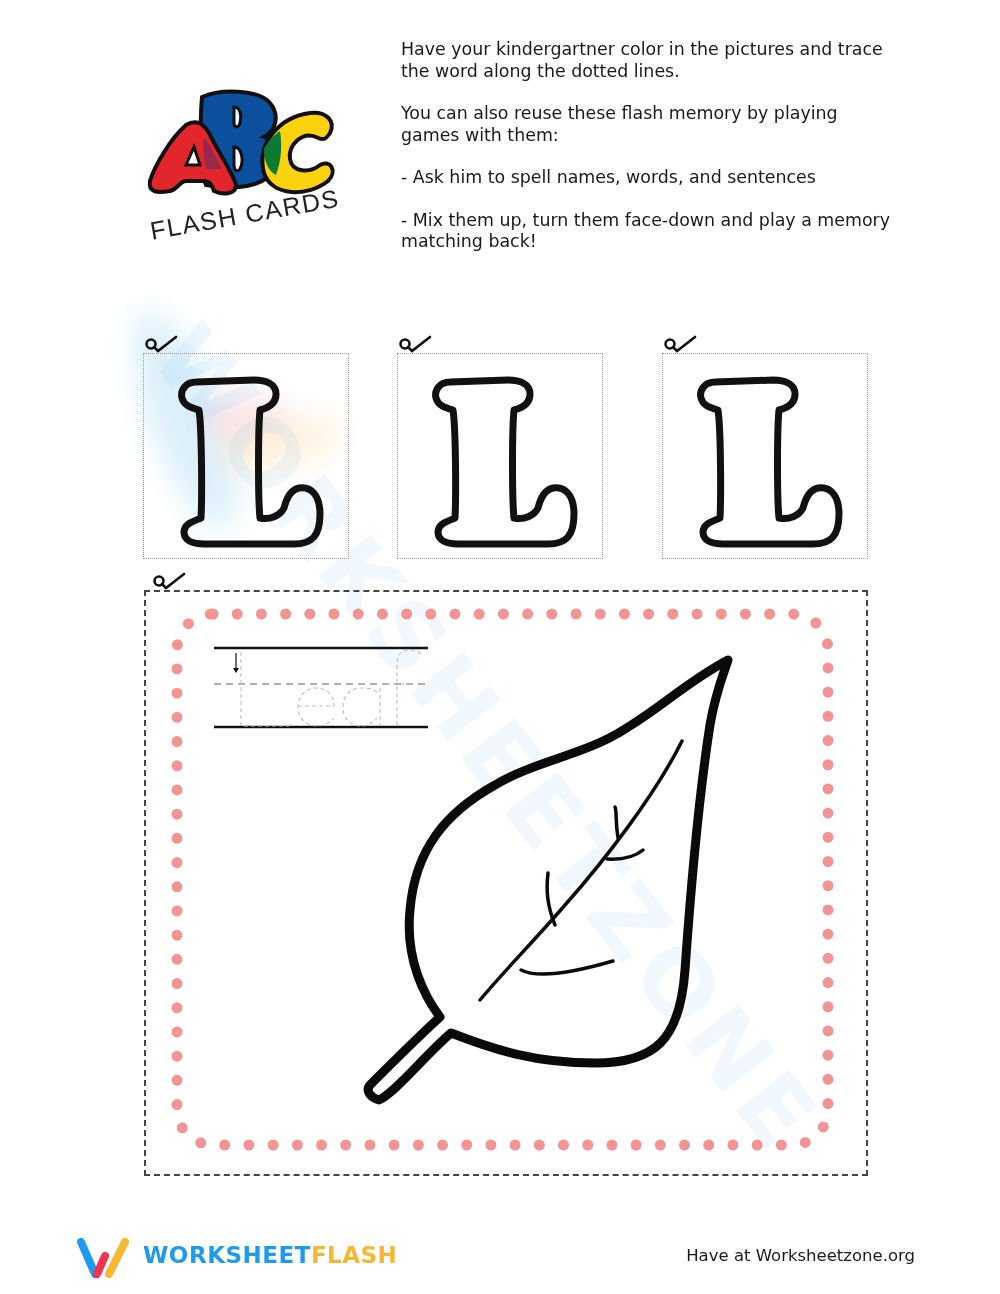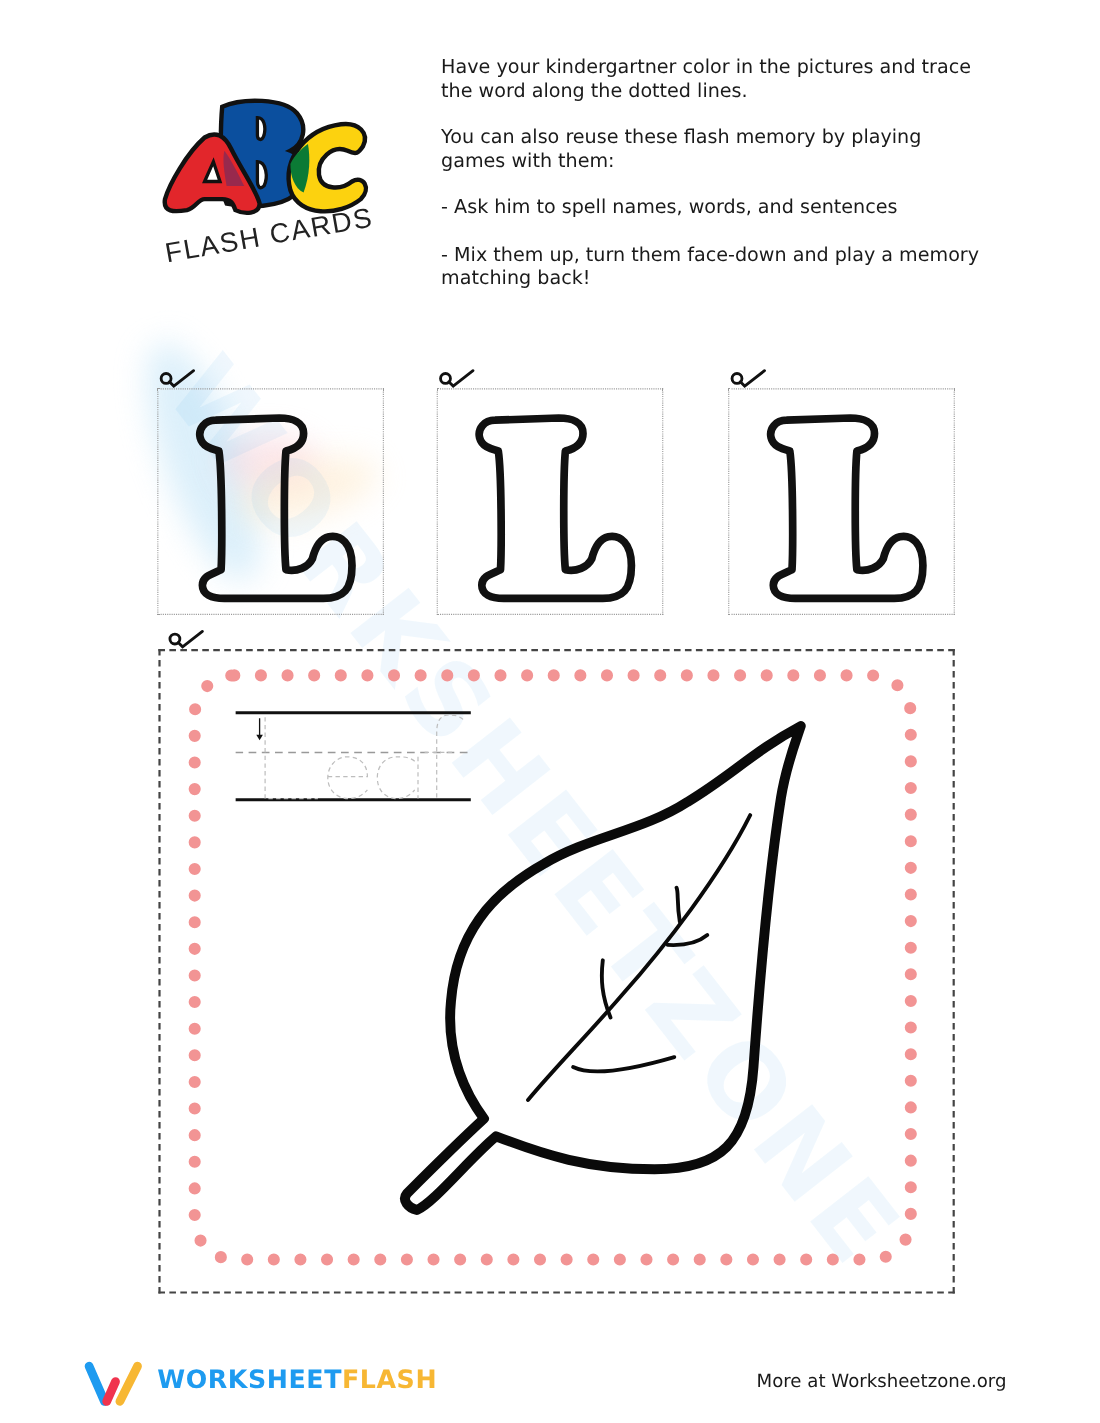--- a/index.html
+++ b/index.html
@@ -21,21 +21,21 @@
     
     .logo { position: absolute; left: 140px; top: 85px; width: 215px; height: 170px; }
     .logo-caption {
       position: absolute; left: 148px; top: 202px;
       font-family: "Liberation Sans", sans-serif; font-size: 25px; letter-spacing: 1.5px;
       color: #222; transform: rotate(-10deg); transform-origin: left top; white-space: nowrap;
     }
 
     
     .instructions { position: absolute; left: 401px; top: 39px; width: 500px; font-family: "DejaVu Sans", sans-serif; font-size: 17.4px; line-height: 21.5px; color: #1a1a1a; }
-    .instructions p { margin-bottom: 21px; margin-top: 12px; }
+    .instructions p { margin-bottom: 21px; }
 
     
     .cut-icon { position: absolute; width: 34px; height: 20px; }
 
     
     .letter-card { position: absolute; width: 206px; height: 206px; border: 1px dotted #9a9a9a; background: transparent; }
     .letter-card svg { position: absolute; left: 0; top: 0; }
 
     
     .word-card { position: absolute; left: 144px; top: 590px; width: 724px; height: 586px; border: 2px dashed #444; }
@@ -156,13 +156,13 @@
 </svg>
 
 <svg class="footer-logo" viewBox="0 0 60 44">
   <line x1="6" y1="6" x2="20" y2="38" stroke="#1e9bf0" stroke-width="8" stroke-linecap="round"></line>
   <line x1="22" y1="38" x2="30" y2="20" stroke="#f0344e" stroke-width="8" stroke-linecap="round"></line>
   <line x1="34" y1="38" x2="50" y2="6" stroke="#f7b733" stroke-width="8" stroke-linecap="round"></line>
 </svg>
 <div class="footer-brand">
   <span class="w">WORKSHEET</span><span class="z">FLASH</span>
 </div>
-<div class="footer-link">More at Worksheetzone.org</div>
+<div class="footer-link">Have at Worksheetzone.org</div>
 
 </body></html>

